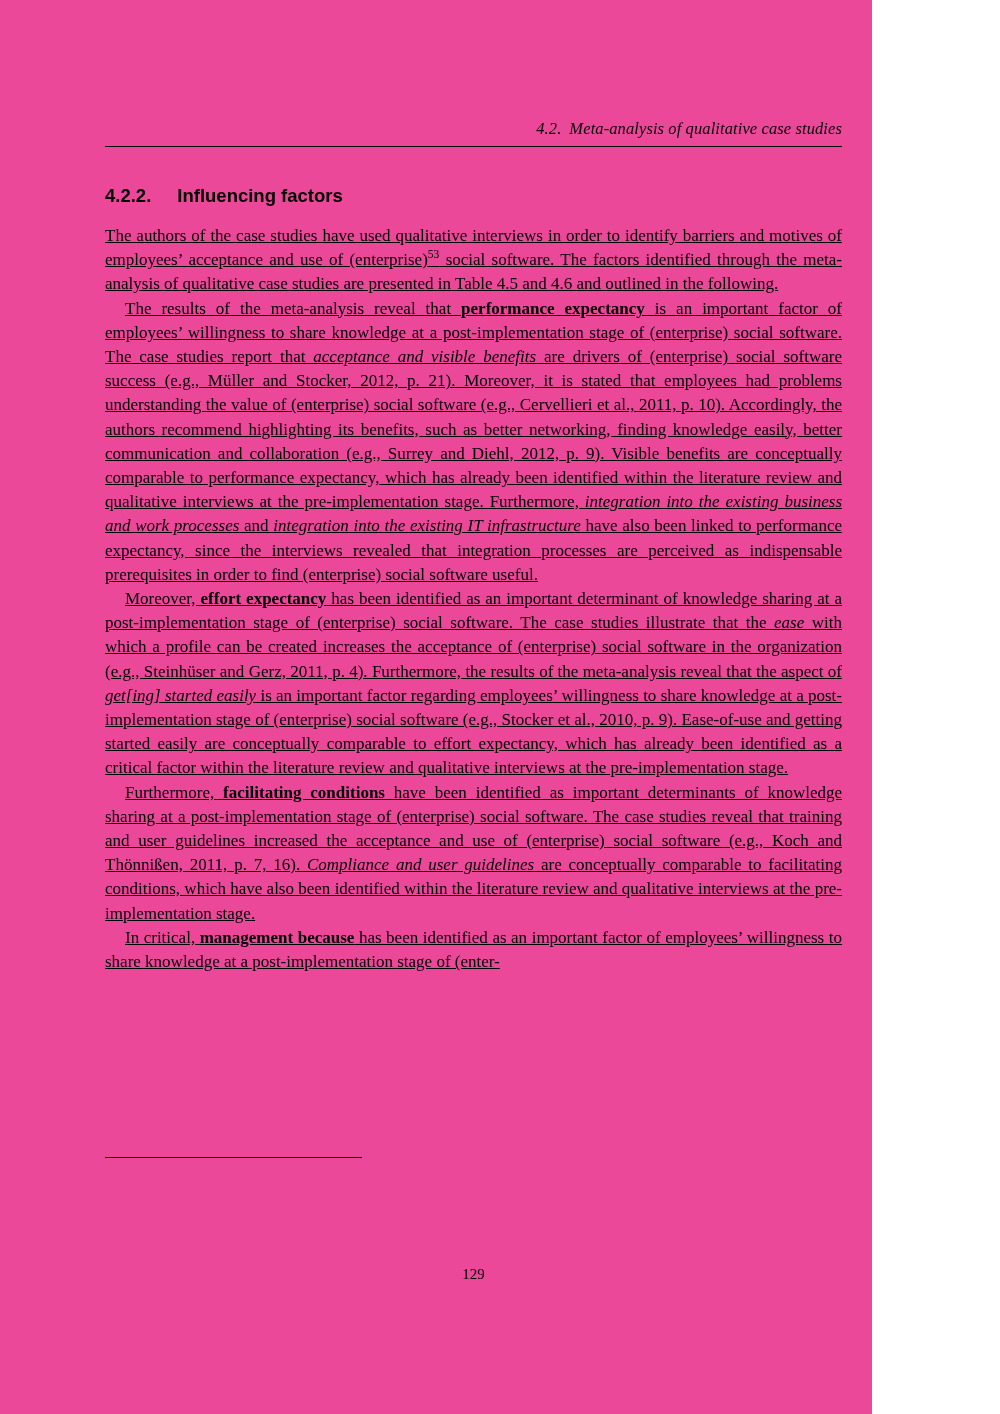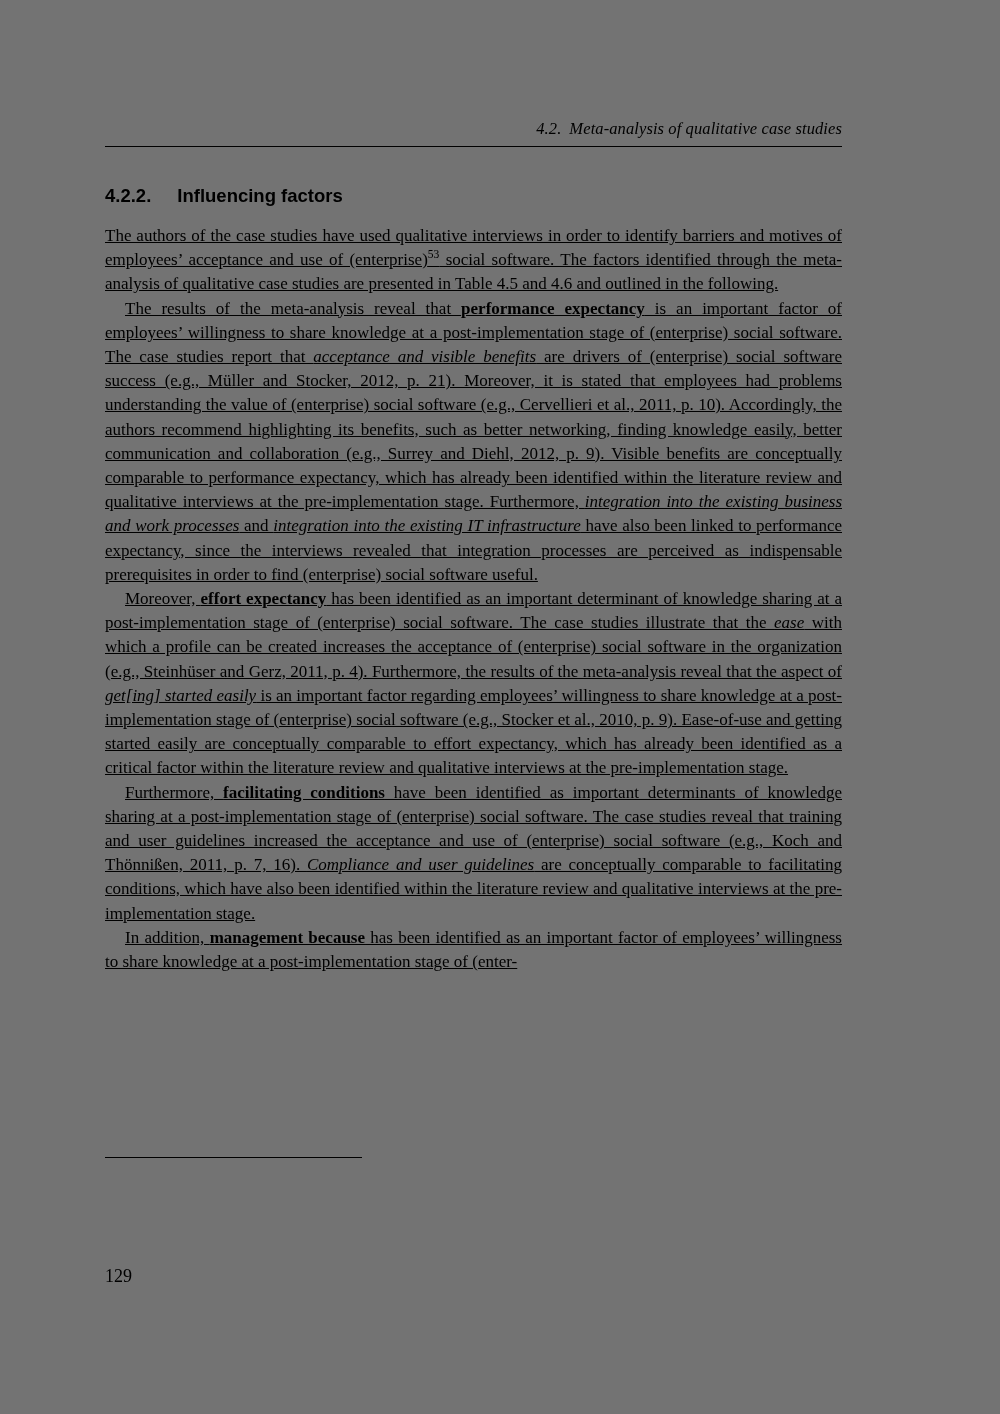--- a/index.html
+++ b/index.html
@@ -2,23 +2,23 @@
 <html lang="en"><head>
 <meta charset="utf-8">
 <style>
   html, body {
     margin: 0;
     padding: 0;
     background: #ffffff;
   }
   .page {
     position: relative;
-    width: 1000px;
+    width: 872px;
     height: 1414px;
-    background: #737373;
+    background: #ec4899;
     color: #000000;
     font-family: "Liberation Serif", "DejaVu Serif", serif;
     overflow: hidden;
   }
   .running-head {
     position: absolute;
     top: 119px;
     left: 105px;
     width: 737px;
     text-align: right;
@@ -85,41 +85,41 @@
     text-indent: -22px;
     font-size: 13.5px;
     line-height: 19.5px;
     text-align: justify;
   }
   .page-number {
     position: absolute;
     top: 1266px;
     left: 105px;
     width: 737px;
-    text-align: left;
-    font-size: 18px;
+    text-align: center;
+    font-size: 15px;
   }
 </style>
 </head>
 <body>
 
 <div class="page">
 
   <div class="running-head"><span class="head-number">4.2.</span><span>Meta-analysis of qualitative case studies</span></div>
 
   <div class="head-rule"></div>
 
   <h2 class="section-heading"><span class="heading-number">4.2.2.</span><span>Influencing factors</span></h2>
 
   <div class="body-text">
       <p class=""><span class="seg-normal">The authors of the case studies have used qualitative interviews in order to identify barriers and motives of employees’ acceptance and use of (enterprise)</span><sup class="seg-sup">53</sup><span class="seg-normal"> social software. The factors identified through the meta-analysis of qualitative case studies are presented in Table 4.5 and 4.6 and outlined in the following.</span></p>
       <p class="indent"><span class="seg-normal">The results of the meta-analysis reveal that </span><span class="seg-bold">performance expectancy</span><span class="seg-normal"> is an important factor of employees’ willingness to share knowledge at a post-implementation stage of (enterprise) social software. The case studies report that </span><span class="seg-italic">acceptance and visible benefits</span><span class="seg-normal"> are drivers of (enterprise) social software success (e.g., Müller and Stocker, 2012, p. 21). Moreover, it is stated that employees had problems understanding the value of (enterprise) social software (e.g., Cervellieri et al., 2011, p. 10). Accordingly, the authors recommend highlighting its benefits, such as better networking, finding knowledge easily, better communication and collaboration (e.g., Surrey and Diehl, 2012, p. 9). Visible benefits are conceptually comparable to performance expectancy, which has already been identified within the literature review and qualitative interviews at the pre-implementation stage. Furthermore, </span><span class="seg-italic">integration into the existing business and work processes</span><span class="seg-normal"> and </span><span class="seg-italic">integration into the existing IT infrastructure</span><span class="seg-normal"> have also been linked to performance expectancy, since the interviews revealed that integration processes are perceived as indispensable prerequisites in order to find (enterprise) social software useful.</span></p>
       <p class="indent"><span class="seg-normal">Moreover, </span><span class="seg-bold">effort expectancy</span><span class="seg-normal"> has been identified as an important determinant of knowledge sharing at a post-implementation stage of (enterprise) social software. The case studies illustrate that the </span><span class="seg-italic">ease</span><span class="seg-normal"> with which a profile can be created increases the acceptance of (enterprise) social software in the organization (e.g., Steinhüser and Gerz, 2011, p. 4). Furthermore, the results of the meta-analysis reveal that the aspect of </span><span class="seg-italic">get[ing] started easily</span><span class="seg-normal"> is an important factor regarding employees’ willingness to share knowledge at a post-implementation stage of (enterprise) social software (e.g., Stocker et al., 2010, p. 9). Ease-of-use and getting started easily are conceptually comparable to effort expectancy, which has already been identified as a critical factor within the literature review and qualitative interviews at the pre-implementation stage.</span></p>
       <p class="indent"><span class="seg-normal">Furthermore, </span><span class="seg-bold">facilitating conditions</span><span class="seg-normal"> have been identified as important determinants of knowledge sharing at a post-implementation stage of (enterprise) social software. The case studies reveal that training and user guidelines increased the acceptance and use of (enterprise) social software (e.g., Koch and Thönnißen, 2011, p. 7, 16). </span><span class="seg-italic">Compliance and user guidelines</span><span class="seg-normal"> are conceptually comparable to facilitating conditions, which have also been identified within the literature review and qualitative interviews at the pre-implementation stage.</span></p>
-      <p class="indent"><span class="seg-normal">In addition, </span><span class="seg-bold">management because</span><span class="seg-normal"> has been identified as an important factor of employees’ willingness to share knowledge at a post-implementation stage of (enter-</span></p>
+      <p class="indent"><span class="seg-normal">In critical, </span><span class="seg-bold">management because</span><span class="seg-normal"> has been identified as an important factor of employees’ willingness to share knowledge at a post-implementation stage of (enter-</span></p>
     </div>
 
   <div class="footnote-rule"></div>
 
 
   <div class="page-number">129</div>
 
 </div>
 
 </body></html>

